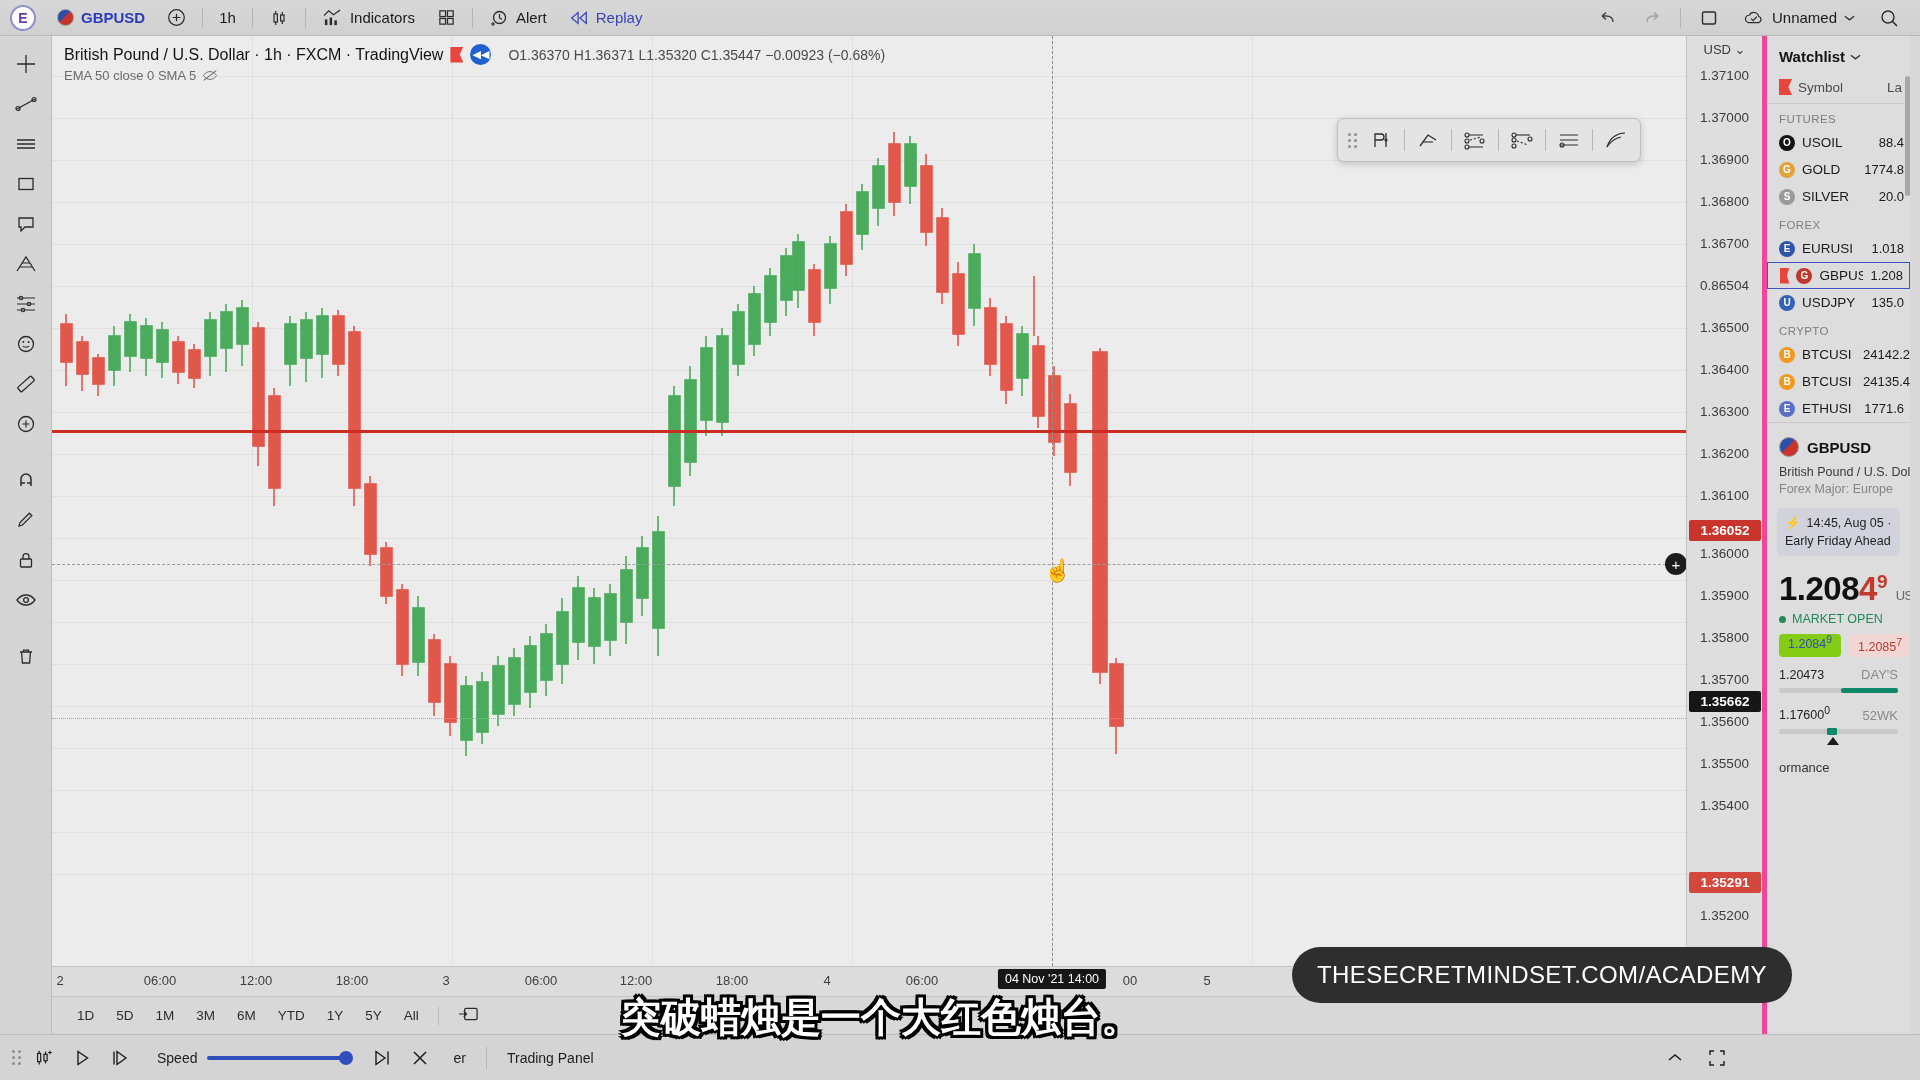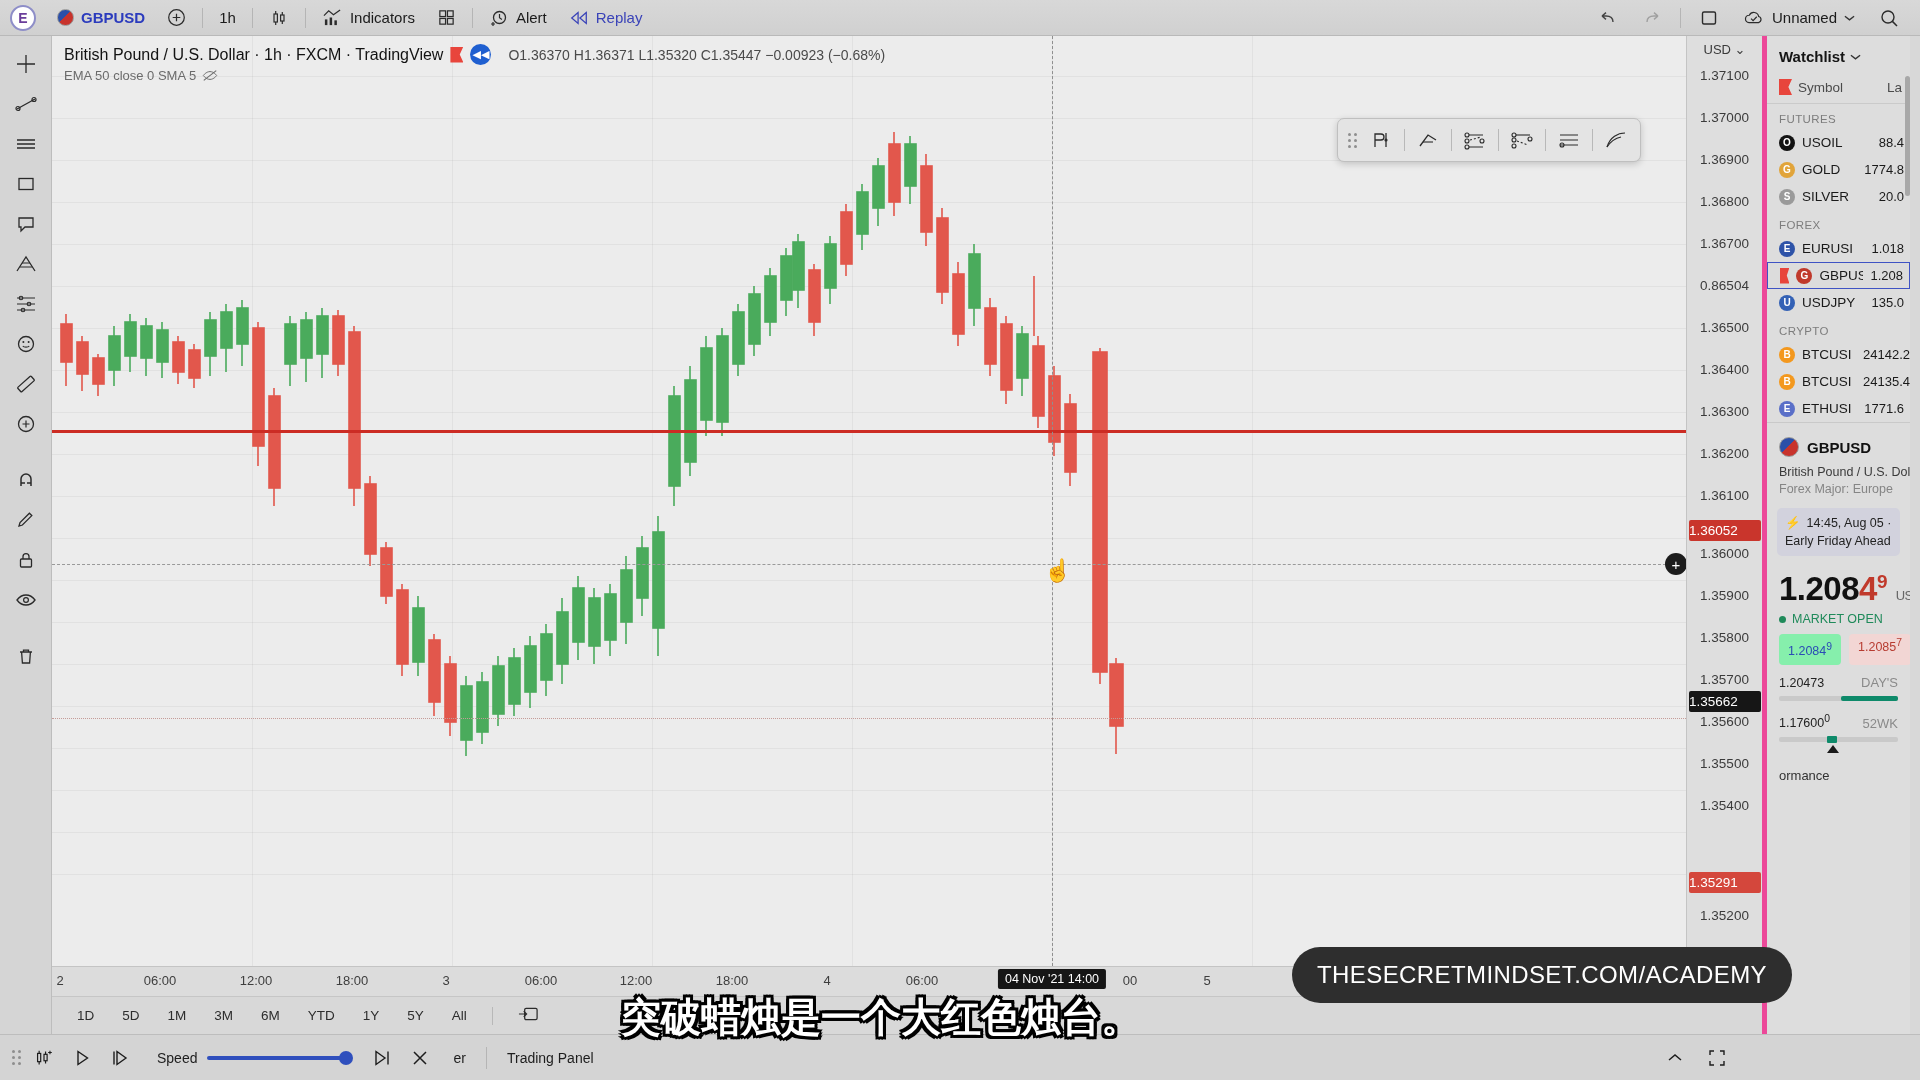--- a/index.html
+++ b/index.html
@@ -74,38 +74,38 @@
   .cursor-hand { position:absolute; font-size:22px; color:#111; }
 
   
   .priceaxis { position:absolute; left:1686px; top:36px; width:76px; height:930px;
     background:#dedede; border-left:1px solid #c4c4c4; }
   .pa-cur { position:absolute; left:0; top:6px; width:100%; text-align:center;
     font-size:13px; color:#3a3a3a; cursor:pointer; }
   .pa-lbl { position:absolute; left:0; width:100%; text-align:center;
     font-size:13.5px; color:#3b3b3b; }
   .tag { position:absolute; left:2px; width:72px; height:21px; line-height:21px;
-    text-align:left; font-size:13.5px; font-weight:normal; border-radius:2px; }
+    text-align:center; font-size:13.5px; font-weight:bold; border-radius:2px; }
   .tag-red { background:#c9352c; color:#fff; }
   .tag-red2 { background:#d4473c; color:#fff; }
   .tag-black { background:#161616; color:#fff; }
 
   
   .timeaxis { position:absolute; left:52px; top:966px; width:1710px; height:30px;
     background:#dcdcdc; border-top:1px solid #c4c4c4; }
   .ta-lbl { position:absolute; top:6px; font-size:13px; color:#3e3e3e;
     transform:translateX(-50%); white-space:nowrap; }
   .ta-tag { position:absolute; top:2px; transform:translateX(-50%);
     background:#161616; color:#fff; font-size:12.5px; padding:3px 7px;
     border-radius:2px; white-space:nowrap; }
 
   
   .rangebar { position:absolute; left:52px; top:996px; width:1710px; height:38px;
     background:#d8d8d8; border-top:1px solid #c6c6c6;
-    display:flex; align-items:center; padding-left:14px; gap:6px; }
+    display:flex; align-items:center; padding-left:14px; gap:0; }
   .rb-item { font-size:13.5px; color:#2d2d2d; padding:4px 11px; cursor:pointer;
     border-radius:3px; }
   .rb-sep { width:1px; height:18px; background:#b8b8b8; margin:0 8px; }
 
   
   .bottombar { position:absolute; left:0; top:1034px; width:1920px; height:46px;
     background:#d4d4d4; border-top:1px solid #bdbdbd;
     display:flex; align-items:center; padding:0 8px; gap:0; }
   .bb-btn { display:flex; align-items:center; justify-content:center;
     min-width:38px; height:32px; border-radius:4px; cursor:pointer; color:#1d1d1d; }
@@ -147,21 +147,21 @@
   .newsbox .ln1 { display:flex; gap:6px; align-items:center; white-space:nowrap; overflow:hidden;}
   .bigprice { padding:4px 12px 2px; font-size:33px; font-weight:bold; color:#111;
     white-space:nowrap; letter-spacing:-.5px; }
   .bigprice .frac { color:#c0392b; }
   .bigprice .sup { font-size:19px; vertical-align:super; }
   .bigprice .unit { font-size:13px; color:#666; font-weight:normal; }
   .mopen { padding:2px 12px 8px; font-size:12.5px; color:#1f8a5a;
     display:flex; align-items:center; gap:6px; }
   .dot { width:7px; height:7px; border-radius:50%; background:#1f8a5a; display:inline-block; }
   .bidask { display:flex; gap:8px; padding:0 12px 10px; }
-  .bid { background:#86efac; color:#2b4bb5; border-radius:4px; padding:7px 9px;
+  .bid { background:#84cc16; color:#2b4bb5; border-radius:4px; padding:0 9px;
     font-size:12.5px; }
   .ask { background:#f2d6d4; color:#b73c31; border-radius:4px; padding:3px 9px;
     font-size:12.5px; }
   .rangerow { display:flex; justify-content:space-between; align-items:baseline;
     padding:0 12px 3px; font-size:12.5px; color:#222; white-space:nowrap; }
   .rangerow .lab { color:#8a8a8a; font-size:13px; }
   .bar { height:5px; background:#c9c9c9; margin:3px 12px 12px; border-radius:2px;
     position:relative; }
   .bar .fill { position:absolute; height:100%; background:#0e8a6a; border-radius:2px; }
   .bar .mk { position:absolute; width:10px; height:7px; background:#0e8a6a;

